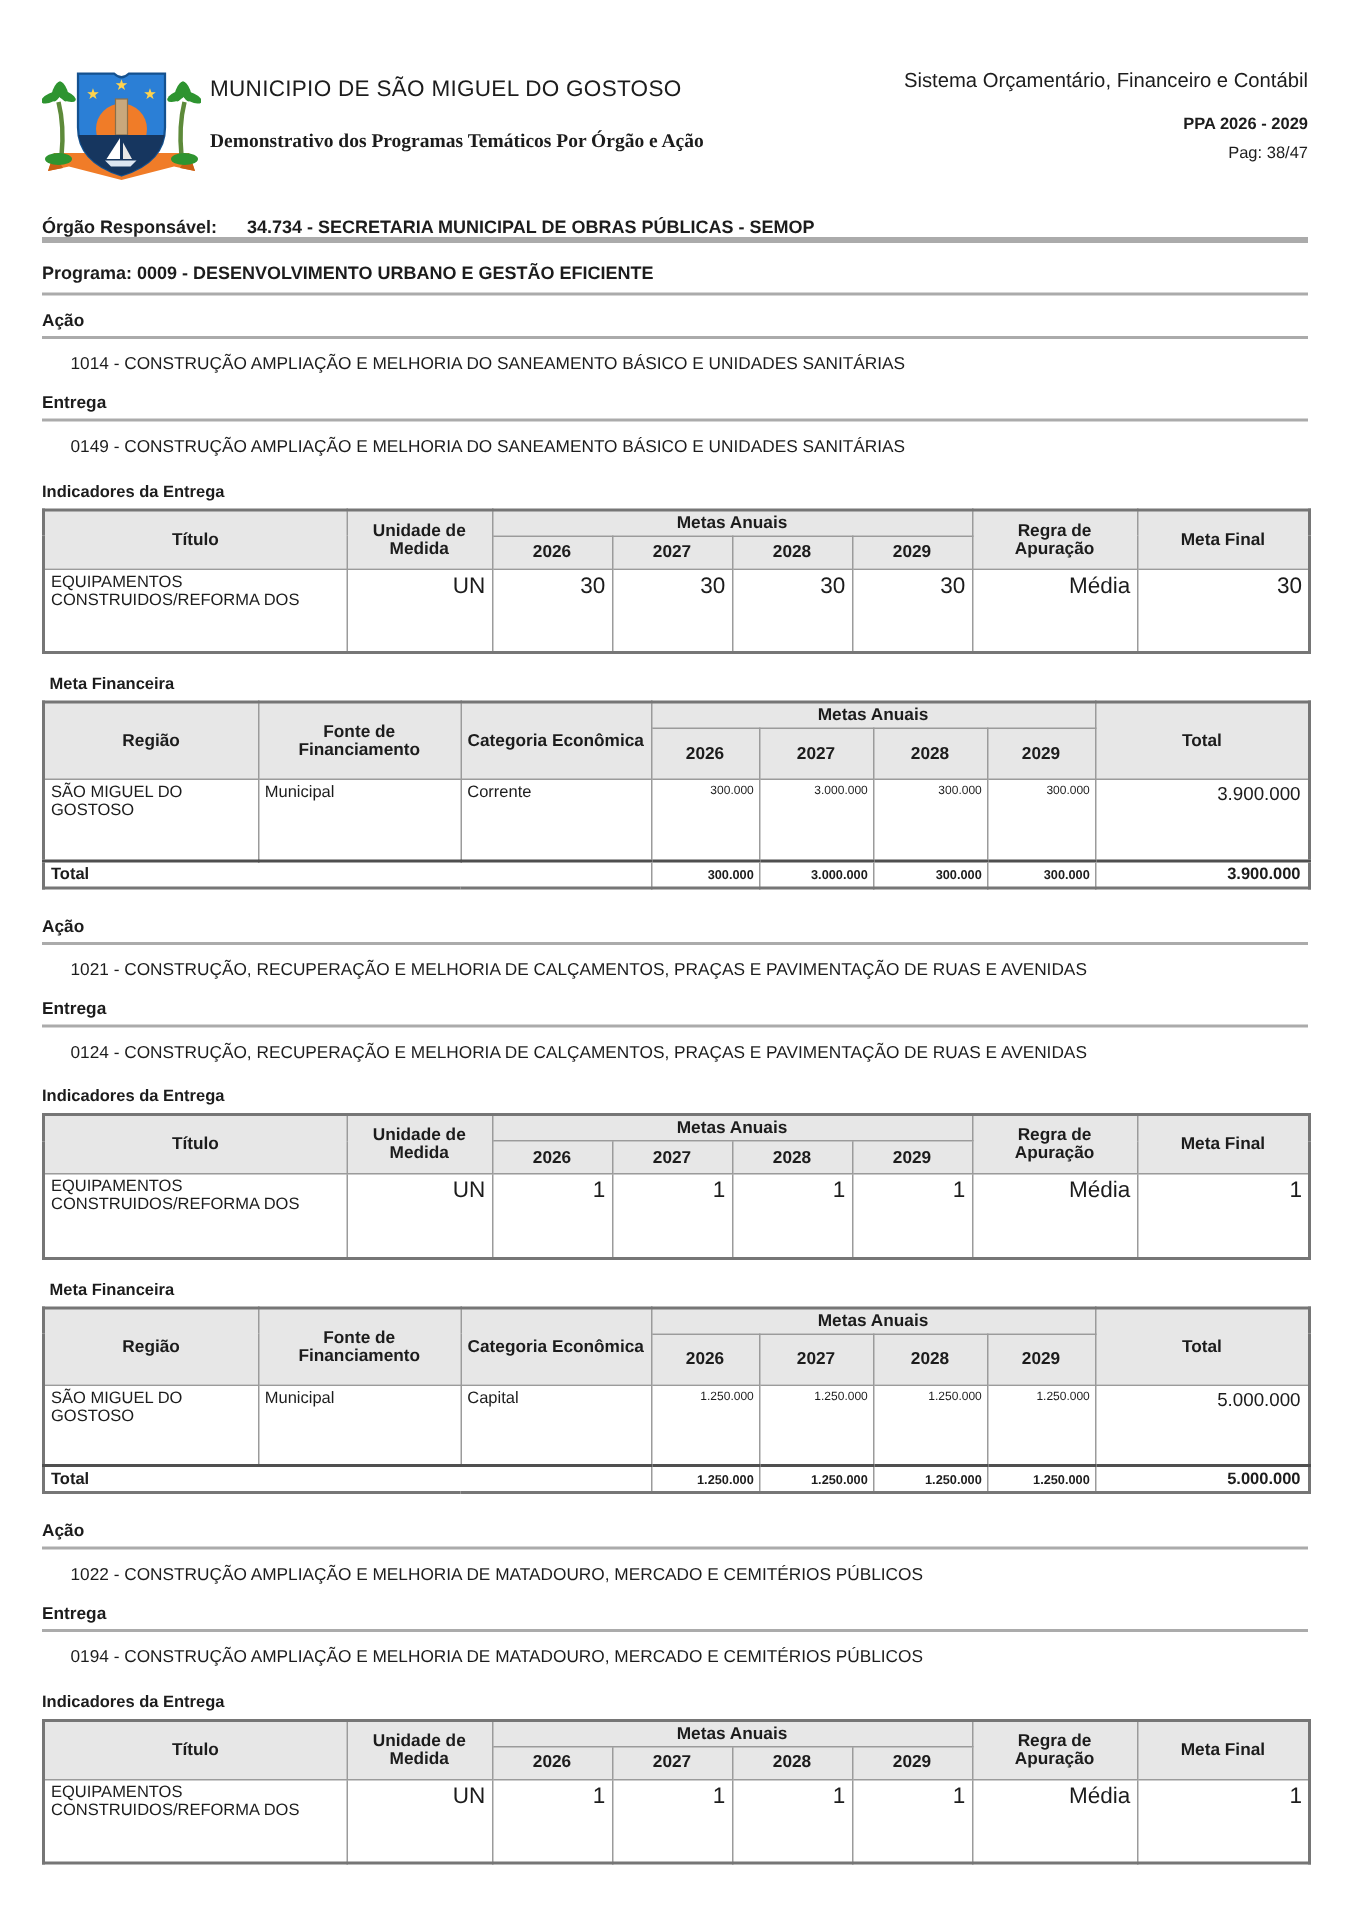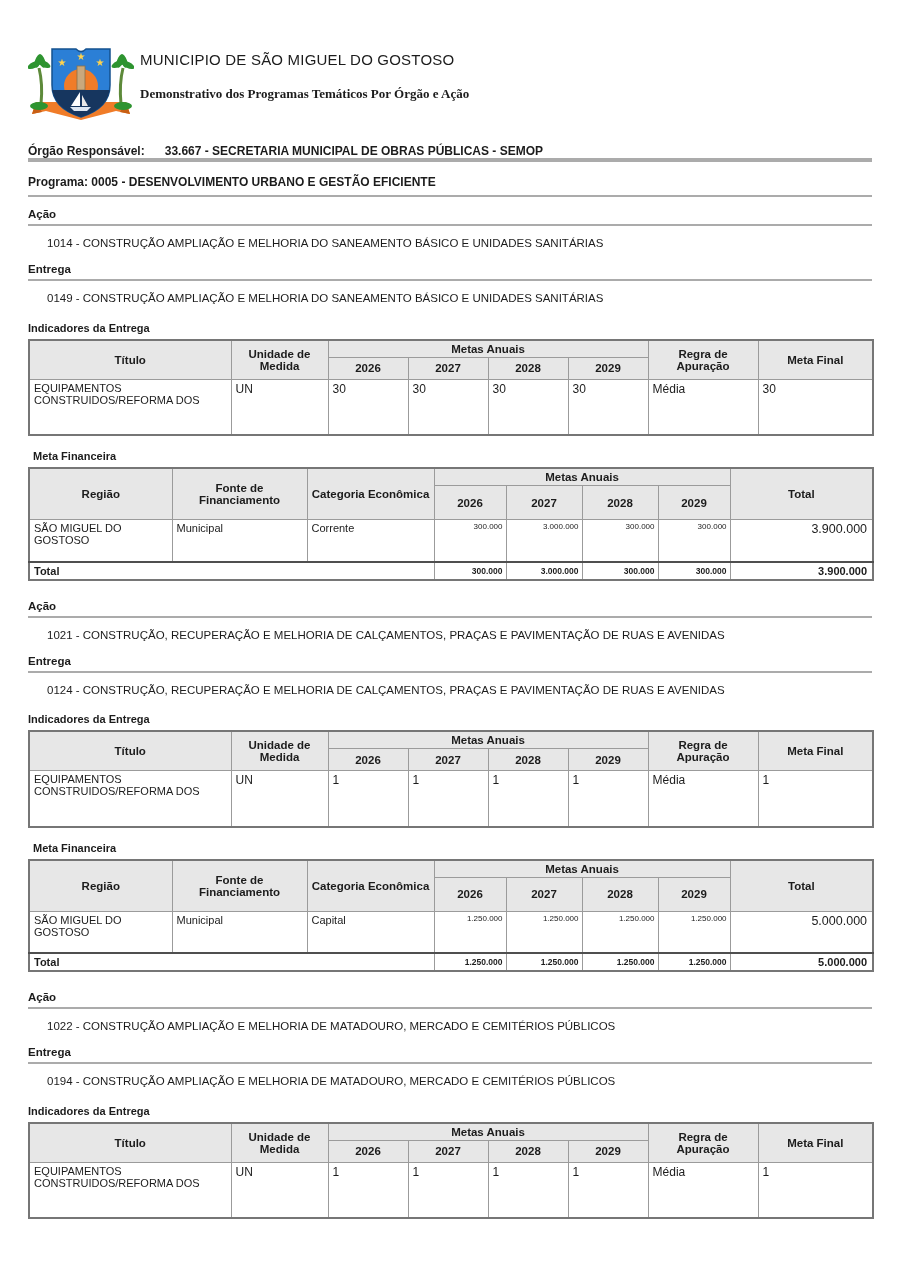--- a/index.html
+++ b/index.html
@@ -35,27 +35,27 @@
   
   table.doc-table {
     width: 100%; border-collapse: collapse; table-layout: fixed;
     border: 2px solid #767676; margin-bottom: 2px;
   }
   .doc-table th {
     background: #e7e7e7; font-weight: bold; font-size: 11.5px; text-align: center;
     vertical-align: middle; border: 1px solid #9b9b9b; padding: 2px 4px;
   }
   .doc-table td {
-    border: 1px solid #9b9b9b; font-size: 12px; padding: 2px 4px;
-    vertical-align: top; text-align: left; background: #fff;
+    border: 1px solid #9b9b9b; font-size: 15px; padding: 2px 4px;
+    vertical-align: top; text-align: right; background: #fff;
   }
   .th-years { height: 22px; }
   .fin-years th { height: 34px; }
   .ind-row td { height: 56px; }
-  .fin-row td { height: 42px; }
+  .fin-row td { height: 54px; }
   td.t-left { text-align: left; font-size: 11px; }
   td.num { text-align: right; font-size: 8px; padding-right: 3px; }
   td.num-total { text-align: right; font-size: 12.5px; padding-right: 5px; }
   tr.total-row td { font-weight: bold; border-top: 2px solid #4f4f4f; height: 16px; vertical-align: middle; }
   tr.total-row td.num { font-size: 8.5px; }
   tr.total-row td.num-total { font-size: 11px; }
   tr.total-row td.t-left { font-size: 11px; }
   .gap-after-table { height: 6px; }
 </style>
 </head>
@@ -104,31 +104,36 @@
         <ellipse cx="90" cy="24" rx="7" ry="3" transform="rotate(-25 90 24)"></ellipse>
         <ellipse cx="96" cy="21" rx="7" ry="3" transform="rotate(70 96 21)"></ellipse>
         <ellipse cx="92" cy="21" rx="7" ry="3" transform="rotate(-70 92 21)"></ellipse>
         <ellipse cx="95" cy="66" rx="9" ry="4"></ellipse>
       </g>
     </svg>
     <div class="header-left">
       <div class="h-muni">MUNICIPIO DE SÃO MIGUEL DO GOSTOSO</div>
       <div class="h-report">Demonstrativo dos Programas Temáticos Por Órgão e Ação</div>
     </div>
+    <div class="header-right">
+      <div class="h-sys">Sistema Orçamentário, Financeiro e Contábil</div>
+      <div class="h-ppa">PPA 2026 - 2029</div>
+      <div class="h-pag">Pag: 38/47</div>
+    </div>
   </div>
 
   <div class="organ-row">
     <span>Órgão Responsável:</span>
-    <span class="val">33.667 - SECRETARIA MUNICIPAL DE OBRAS PÚBLICAS - SEMOP</span>
+    <span class="val">34.734 - SECRETARIA MUNICIPAL DE OBRAS PÚBLICAS - SEMOP</span>
   </div>
   <div class="rule"></div>
 
   <div class="rule"></div>
 
-  <div class="line-bold">Programa: 0005 - DESENVOLVIMENTO URBANO E GESTÃO EFICIENTE</div>
+  <div class="line-bold">Programa: 0009 - DESENVOLVIMENTO URBANO E GESTÃO EFICIENTE</div>
   <div class="rule"></div>
 
   <div class="sec-label">Ação</div>
   <div class="rule"></div>
   <div class="sec-text">1014 - CONSTRUÇÃO AMPLIAÇÃO E MELHORIA DO SANEAMENTO BÁSICO E UNIDADES SANITÁRIAS</div>
 
   <div class="sec-label">Entrega</div>
   <div class="rule"></div>
   <div class="sec-text">0149 - CONSTRUÇÃO AMPLIAÇÃO E MELHORIA DO SANEAMENTO BÁSICO E UNIDADES SANITÁRIAS</div>
 

